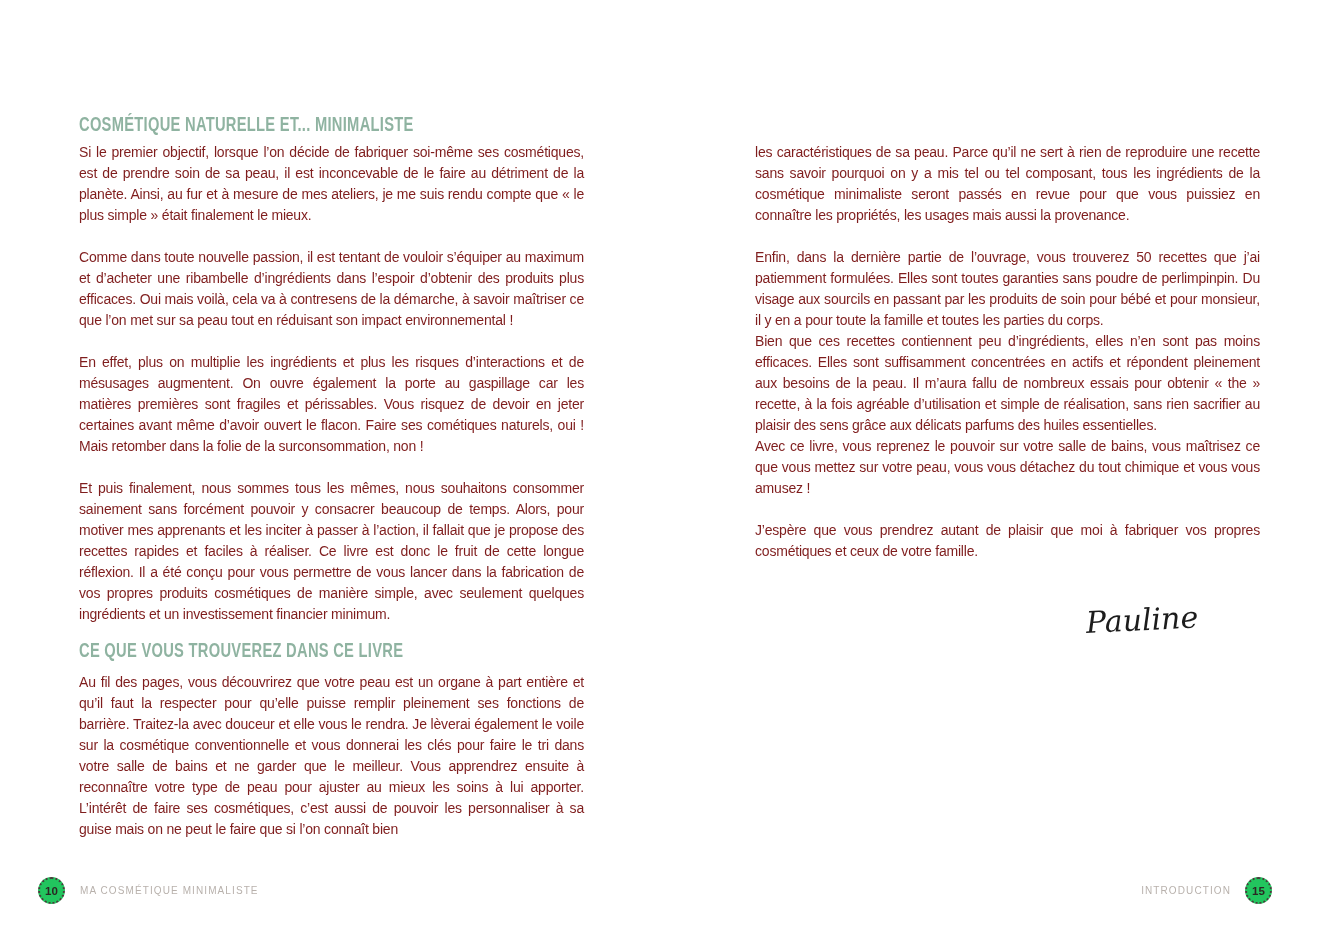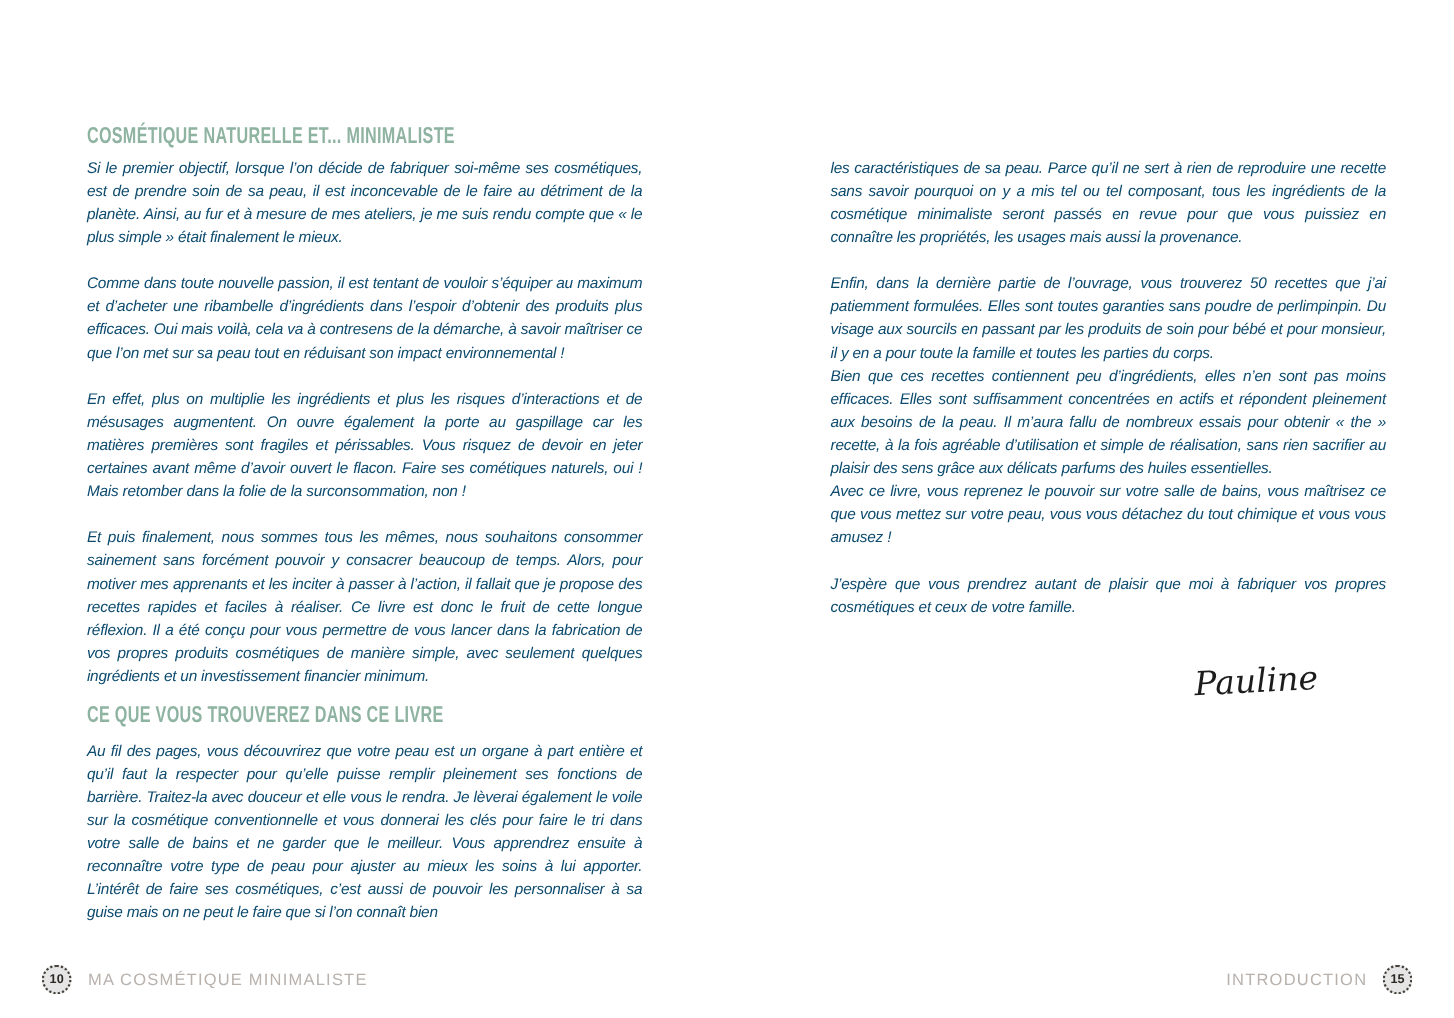--- a/index.html
+++ b/index.html
@@ -31,22 +31,21 @@
     transform-origin: 0 50%;
   }
   .heading-first  { margin: 0 0 8px 0; }
   .heading-second { margin: 14px 0 12px 0; }
 
   .para {
     font-size: 14px;
     line-height: 21px;
     letter-spacing: -0.2px;
     text-align: justify;
-    color: #0c4a6e;
-    font-style: italic;
+    color: #7f1d1d;
   }
   .para.gap-after { margin-bottom: 21px; }
   .para.no-gap    { margin-bottom: 0; }
 
   .signature {
     margin-top: 34px;
     padding-right: 62px;
     text-align: right;
     font-family: "DejaVu Serif", serif;
     font-style: italic;
@@ -56,39 +55,39 @@
     transform-origin: 100% 50%;
   }
 
   .footer {
     position: absolute;
     top: 877px;
     display: flex;
     align-items: center;
   }
   .footer-left  { left: 38px;  gap: 15px; }
-  .footer-right { right: 38px; gap: 14px; }
+  .footer-right { right: 50px; gap: 14px; }
 
   .pagenum {
     width: 27px;
     height: 27px;
     border: 2px dotted #45403a;
     border-radius: 50%;
     display: inline-flex;
     align-items: center;
     justify-content: center;
     font-size: 11.5px;
     font-weight: 700;
     color: #2b2723;
-    background: #e5e5e5;
+    background: #22c55e;
     flex: 0 0 auto;
   }
 
   .footer-label {
-    font-size: 15px;
+    font-size: 10px;
     letter-spacing: 1.1px;
     color: #b8b1ac;
     text-transform: uppercase;
     white-space: nowrap;
   }
 </style>
 </head>
 <body>
 
 <section class="page page-left">

